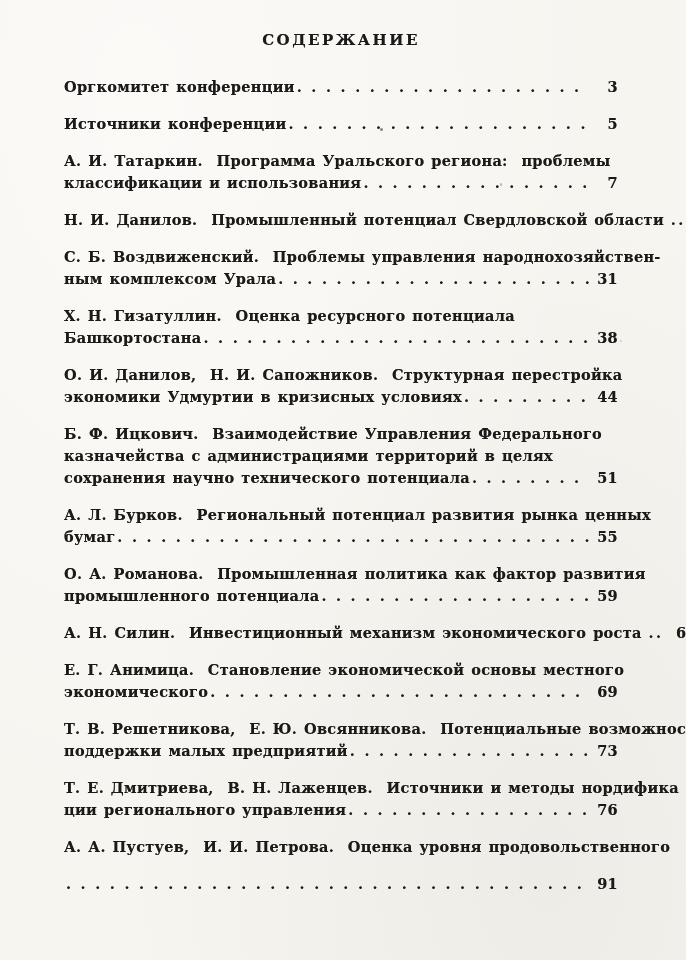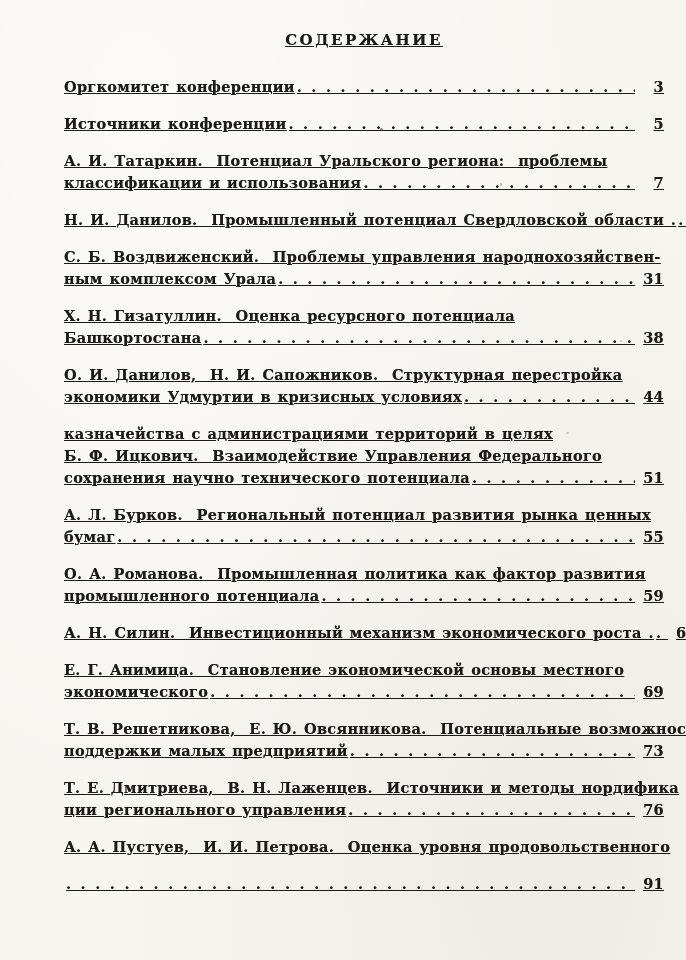--- a/index.html
+++ b/index.html
@@ -5,31 +5,30 @@
   html, body {
     margin: 0;
     padding: 0;
     background: #e8e6e0;
   }
   .page {
     position: relative;
     width: 686px;
     height: 960px;
     box-sizing: border-box;
-    padding: 30px 22px 0 64px;
+    padding: 30px 68px 0 64px;
     background:
       radial-gradient(ellipse at 20% 10%, rgba(255,255,255,0.5), rgba(255,255,255,0) 60%),
       radial-gradient(ellipse at 80% 90%, rgba(120,115,105,0.07), rgba(0,0,0,0) 55%),
       #f7f5f0;
     overflow: hidden;
     font-family: "DejaVu Serif", "Liberation Serif", serif;
     font-weight: 700;
     color: #1b1a18;
     text-shadow: 0 0 0.5px rgba(20,20,20,0.55);
-    text-decoration: underline;
   }
   .title {
     margin: 0 0 26px 0;
     text-align: center;
     font-size: 15px;
     line-height: 20px;
     letter-spacing: 2.5px;
     font-weight: 700;
   }
   .entries {
@@ -98,21 +97,21 @@
         </div>
       </div>
       <div class="entry">
         <div class="lastline">
           <span class="text">Источники конференции</span>
           <span class="leader"></span>
           <span class="pagenum">5</span>
         </div>
       </div>
       <div class="entry">
-        <span class="line">А. И. Татаркин.  Потенциал Уральского региона:  проблемы</span>
+        <span class="line">А. И. Татаркин.  Программа Уральского региона:  проблемы</span>
         <div class="lastline">
           <span class="text">классификации и использования</span>
           <span class="leader"></span>
           <span class="pagenum">7</span>
         </div>
       </div>
       <div class="entry">
         <div class="lastline">
           <span class="text">Н. И. Данилов.  Промышленный потенциал Свердловской области .</span>
           <span class="leader"></span>
@@ -136,22 +135,22 @@
       </div>
       <div class="entry">
         <span class="line">О. И. Данилов,  Н. И. Сапожников.  Структурная перестройка</span>
         <div class="lastline">
           <span class="text">экономики Удмуртии в кризисных условиях</span>
           <span class="leader"></span>
           <span class="pagenum">44</span>
         </div>
       </div>
       <div class="entry">
+        <span class="line">Б. Ф. Ицкович.  Взаимодействие Управления Федерального</span>
         <span class="line">казначейства с администрациями территорий в целях</span>
-        <span class="line">Б. Ф. Ицкович.  Взаимодействие Управления Федерального</span>
         <div class="lastline">
           <span class="text">сохранения научно технического потенциала</span>
           <span class="leader"></span>
           <span class="pagenum">51</span>
         </div>
       </div>
       <div class="entry">
         <span class="line">А. Л. Бурков.  Региональный потенциал развития рынка ценных</span>
         <div class="lastline">
           <span class="text">бумаг</span>

